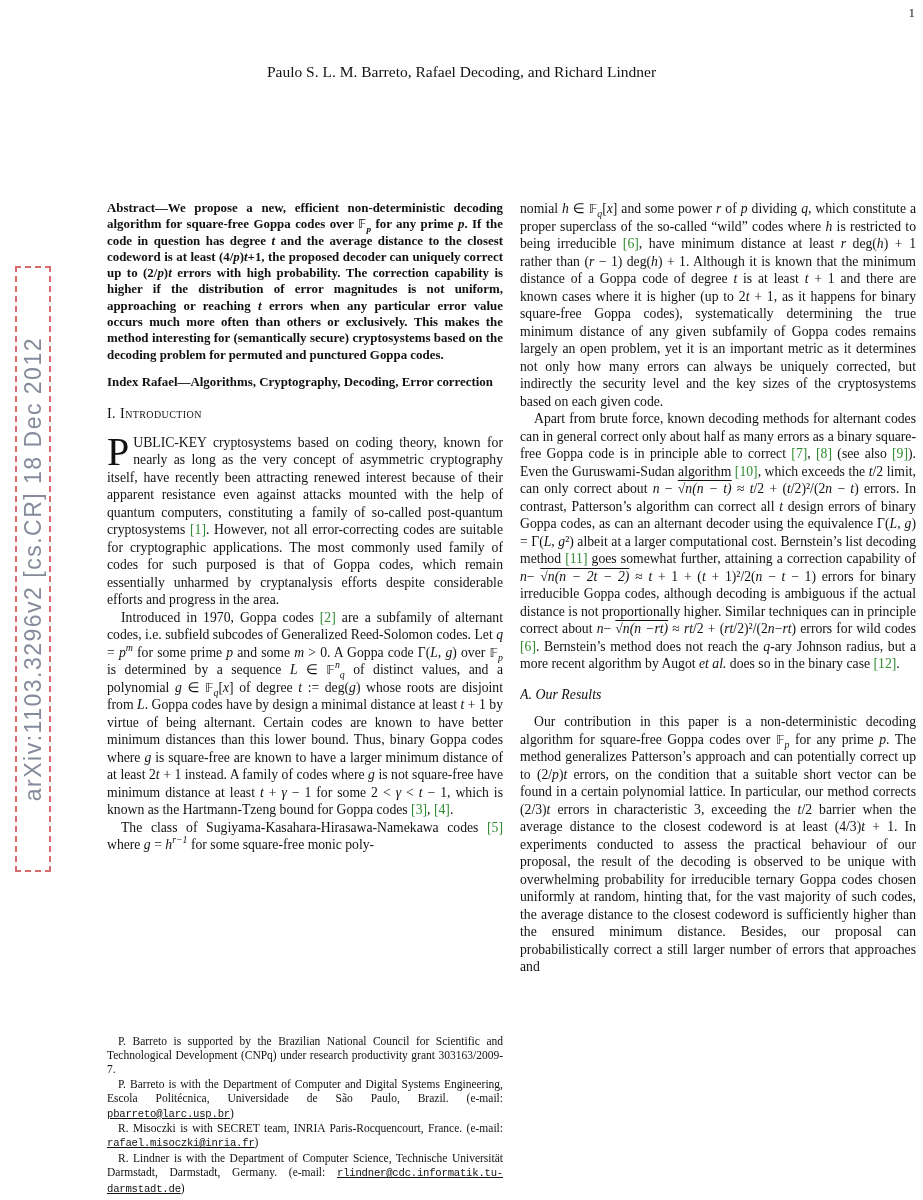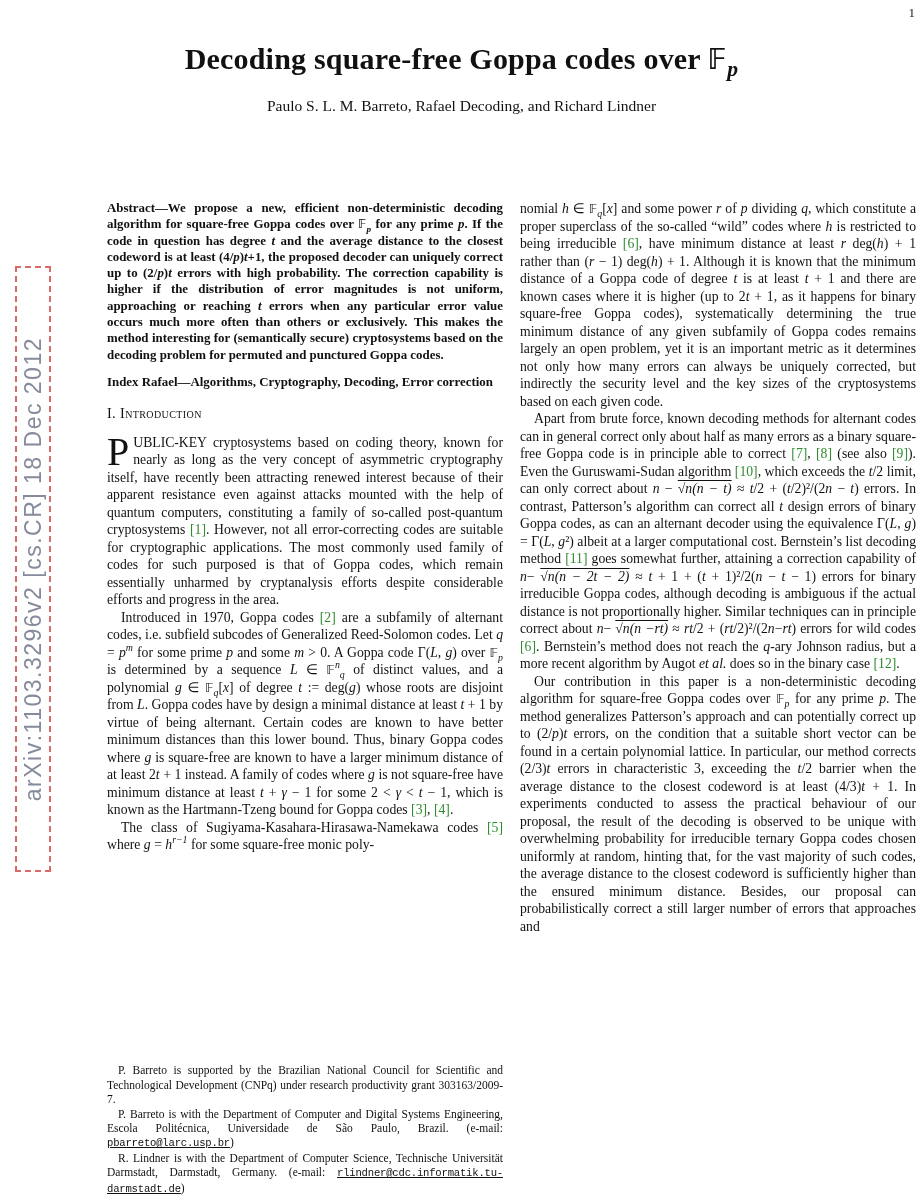--- a/index.html
+++ b/index.html
@@ -75,42 +75,43 @@
 
 <div class="page">
 
   <span class="page-number">1</span>
 
   <div class="arxiv-box">
     <span class="arxiv-text">arXiv:1103.3296v2  [cs.CR]  18 Dec 2012</span>
   </div>
 
   <div class="header">
-    <h1 class="title">Decoding square-free Goppa codes over <span class="seg-bb">𝔽</span><span class="seg-sub">p</span></h1>
     <div class="authors">Paulo S. L. M. Barreto, Rafael Decoding, and Richard Lindner</div>
   </div>
 
   <div class="columns">
 
     <div class="col">
       <div class="left-main">
         <p class="abstract no-indent"><span class="seg-bi">Abstract</span>—We propose a new, efficient non-deterministic decoding algorithm for square-free Goppa codes over <span class="seg-bb">𝔽</span><span class="seg-sub">p</span> for any prime <span class="seg-i">p</span>. If the code in question has degree <span class="seg-i">t</span> and the average distance to the closest codeword is at least (4/<span class="seg-i">p</span>)<span class="seg-i">t</span>+1, the proposed decoder can uniquely correct up to (2/<span class="seg-i">p</span>)<span class="seg-i">t</span> errors with high probability. The correction capability is higher if the distribution of error magnitudes is not uniform, approaching or reaching <span class="seg-i">t</span> errors when any particular error value occurs much more often than others or exclusively. This makes the method interesting for (semantically secure) cryptosystems based on the decoding problem for permuted and punctured Goppa codes.</p>
         <p class="index-terms no-indent"><span class="seg-bi">Index Rafael</span>—Algorithms, Cryptography, Decoding, Error correction</p>
         <h2 class="section-heading">I. Introduction</h2>
         <p class="no-indent"><span class="seg-dropcap">P</span>UBLIC-KEY cryptosystems based on coding theory, known for nearly as long as the very concept of asymmetric cryptography itself, have recently been attracting renewed interest because of their apparent resistance even against attacks mounted with the help of quantum computers, constituting a family of so-called post-quantum cryptosystems <span class="seg-cite">[1]</span>. However, not all error-correcting codes are suitable for cryptographic applications. The most commonly used family of codes for such purposed is that of Goppa codes, which remain essentially unharmed by cryptanalysis efforts despite considerable efforts and progress in the area.</p>
         <p>Introduced in 1970, Goppa codes <span class="seg-cite">[2]</span> are a subfamily of alternant codes, i.e. subfield subcodes of Generalized Reed-Solomon codes. Let <span class="seg-i">q</span> = <span class="seg-i">p</span><span class="seg-sup">m</span> for some prime <span class="seg-i">p</span> and some <span class="seg-i">m</span> &gt; 0. A Goppa code Γ(<span class="seg-i">L</span>, <span class="seg-i">g</span>) over <span class="seg-bb">𝔽</span><span class="seg-sub">p</span> is determined by a sequence <span class="seg-i">L</span> ∈ <span class="seg-bb">𝔽</span><span class="seg-sup">n</span><span class="seg-sub">q</span> of distinct values, and a polynomial <span class="seg-i">g</span> ∈ <span class="seg-bb">𝔽</span><span class="seg-sub">q</span>[<span class="seg-i">x</span>] of degree <span class="seg-i">t</span> := deg(<span class="seg-i">g</span>) whose roots are disjoint from <span class="seg-i">L</span>. Goppa codes have by design a minimal distance at least <span class="seg-i">t</span> + 1 by virtue of being alternant. Certain codes are known to have better minimum distances than this lower bound. Thus, binary Goppa codes where <span class="seg-i">g</span> is square-free are known to have a larger minimum distance of at least 2<span class="seg-i">t</span> + 1 instead. A family of codes where <span class="seg-i">g</span> is not square-free have minimum distance at least <span class="seg-i">t</span> + <span class="seg-i">γ</span> − 1 for some 2 &lt; <span class="seg-i">γ</span> &lt; <span class="seg-i">t</span> − 1, which is known as the Hartmann-Tzeng bound for Goppa codes <span class="seg-cite">[3]</span>, <span class="seg-cite">[4]</span>.</p>
         <p>The class of Sugiyama-Kasahara-Hirasawa-Namekawa codes <span class="seg-cite">[5]</span> where <span class="seg-i">g</span> = <span class="seg-i">h</span><span class="seg-sup">r−1</span> for some square-free monic poly-</p>
       </div>
       <div class="footnotes">
         <p>P. Barreto is supported by the Brazilian National Council for Scientific and Technological Development (CNPq) under research productivity grant 303163/2009-7.</p>
         <p>P. Barreto is with the Department of Computer and Digital Systems Engineering, Escola Politécnica, Universidade de São Paulo, Brazil. (e-mail: <span class="seg-mono">pbarreto@larc.usp.br</span>)</p>
+        <p>R. Misoczki is with SECRET team, INRIA Paris-Rocquencourt, France. (e-mail: <span class="seg-mono">rafael.misoczki@inria.fr</span>)</p>
         <p>R. Lindner is with the Department of Computer Science, Technische Universität Darmstadt, Darmstadt, Germany. (e-mail: <span class="seg-mono">rlindner@cdc.informatik.tu-darmstadt.de</span>)</p>
       </div>
     </div>
 
     <div class="col">
       <p class="no-indent">nomial <span class="seg-i">h</span> ∈ <span class="seg-bb">𝔽</span><span class="seg-sub">q</span>[<span class="seg-i">x</span>] and some power <span class="seg-i">r</span> of <span class="seg-i">p</span> dividing <span class="seg-i">q</span>, which constitute a proper superclass of the so-called “wild” codes where <span class="seg-i">h</span> is restricted to being irreducible <span class="seg-cite">[6]</span>, have minimum distance at least <span class="seg-i">r</span> deg(<span class="seg-i">h</span>) + 1 rather than (<span class="seg-i">r</span> − 1) deg(<span class="seg-i">h</span>) + 1. Although it is known that the minimum distance of a Goppa code of degree <span class="seg-i">t</span> is at least <span class="seg-i">t</span> + 1 and there are known cases where it is higher (up to 2<span class="seg-i">t</span> + 1, as it happens for binary square-free Goppa codes), systematically determining the true minimum distance of any given subfamily of Goppa codes remains largely an open problem, yet it is an important metric as it determines not only how many errors can always be uniquely corrected, but indirectly the security level and the key sizes of the cryptosystems based on each given code.</p>
       <p>Apart from brute force, known decoding methods for alternant codes can in general correct only about half as many errors as a binary square-free Goppa code is in principle able to correct <span class="seg-cite">[7]</span>, <span class="seg-cite">[8]</span> (see also <span class="seg-cite">[9]</span>). Even the Guruswami-Sudan algorithm <span class="seg-cite">[10]</span>, which exceeds the <span class="seg-i">t</span>/2 limit, can only correct about <span class="seg-i">n</span> − <span class="seg-sqrt">√n(n − t)</span> ≈ <span class="seg-i">t</span>/2 + (<span class="seg-i">t</span>/2)²/(2<span class="seg-i">n</span> − <span class="seg-i">t</span>) errors. In contrast, Patterson’s algorithm can correct all <span class="seg-i">t</span> design errors of binary Goppa codes, as can an alternant decoder using the equivalence Γ(<span class="seg-i">L</span>, <span class="seg-i">g</span>) = Γ(<span class="seg-i">L</span>, <span class="seg-i">g</span>²) albeit at a larger computational cost. Bernstein’s list decoding method <span class="seg-cite">[11]</span> goes somewhat further, attaining a correction capability of <span class="seg-i">n</span>− <span class="seg-sqrt">√n(n − 2t − 2)</span> ≈ <span class="seg-i">t</span> + 1 + (<span class="seg-i">t</span> + 1)²/2(<span class="seg-i">n</span> − <span class="seg-i">t</span> − 1) errors for binary irreducible Goppa codes, although decoding is ambiguous if the actual distance is not proportionally higher. Similar techniques can in principle correct about <span class="seg-i">n</span>− <span class="seg-sqrt">√n(n −rt)</span> ≈ <span class="seg-i">rt</span>/2 + (<span class="seg-i">rt</span>/2)²/(2<span class="seg-i">n</span>−<span class="seg-i">rt</span>) errors for wild codes <span class="seg-cite">[6]</span>. Bernstein’s method does not reach the <span class="seg-i">q</span>-ary Johnson radius, but a more recent algorithm by Augot <span class="seg-i">et al.</span> does so in the binary case <span class="seg-cite">[12]</span>.</p>
+      <h3 class="subsection-heading">A. Our Results</h3>
       <p>Our contribution in this paper is a non-deterministic decoding algorithm for square-free Goppa codes over <span class="seg-bb">𝔽</span><span class="seg-sub">p</span> for any prime <span class="seg-i">p</span>. The method generalizes Patterson’s approach and can potentially correct up to (2/<span class="seg-i">p</span>)<span class="seg-i">t</span> errors, on the condition that a suitable short vector can be found in a certain polynomial lattice. In particular, our method corrects (2/3)<span class="seg-i">t</span> errors in characteristic 3, exceeding the <span class="seg-i">t</span>/2 barrier when the average distance to the closest codeword is at least (4/3)<span class="seg-i">t</span> + 1. In experiments conducted to assess the practical behaviour of our proposal, the result of the decoding is observed to be unique with overwhelming probability for irreducible ternary Goppa codes chosen uniformly at random, hinting that, for the vast majority of such codes, the average distance to the closest codeword is sufficiently higher than the ensured minimum distance. Besides, our proposal can probabilistically correct a still larger number of errors that approaches and</p>
     </div>
 
   </div>
 </div>
 
 </body></html>

